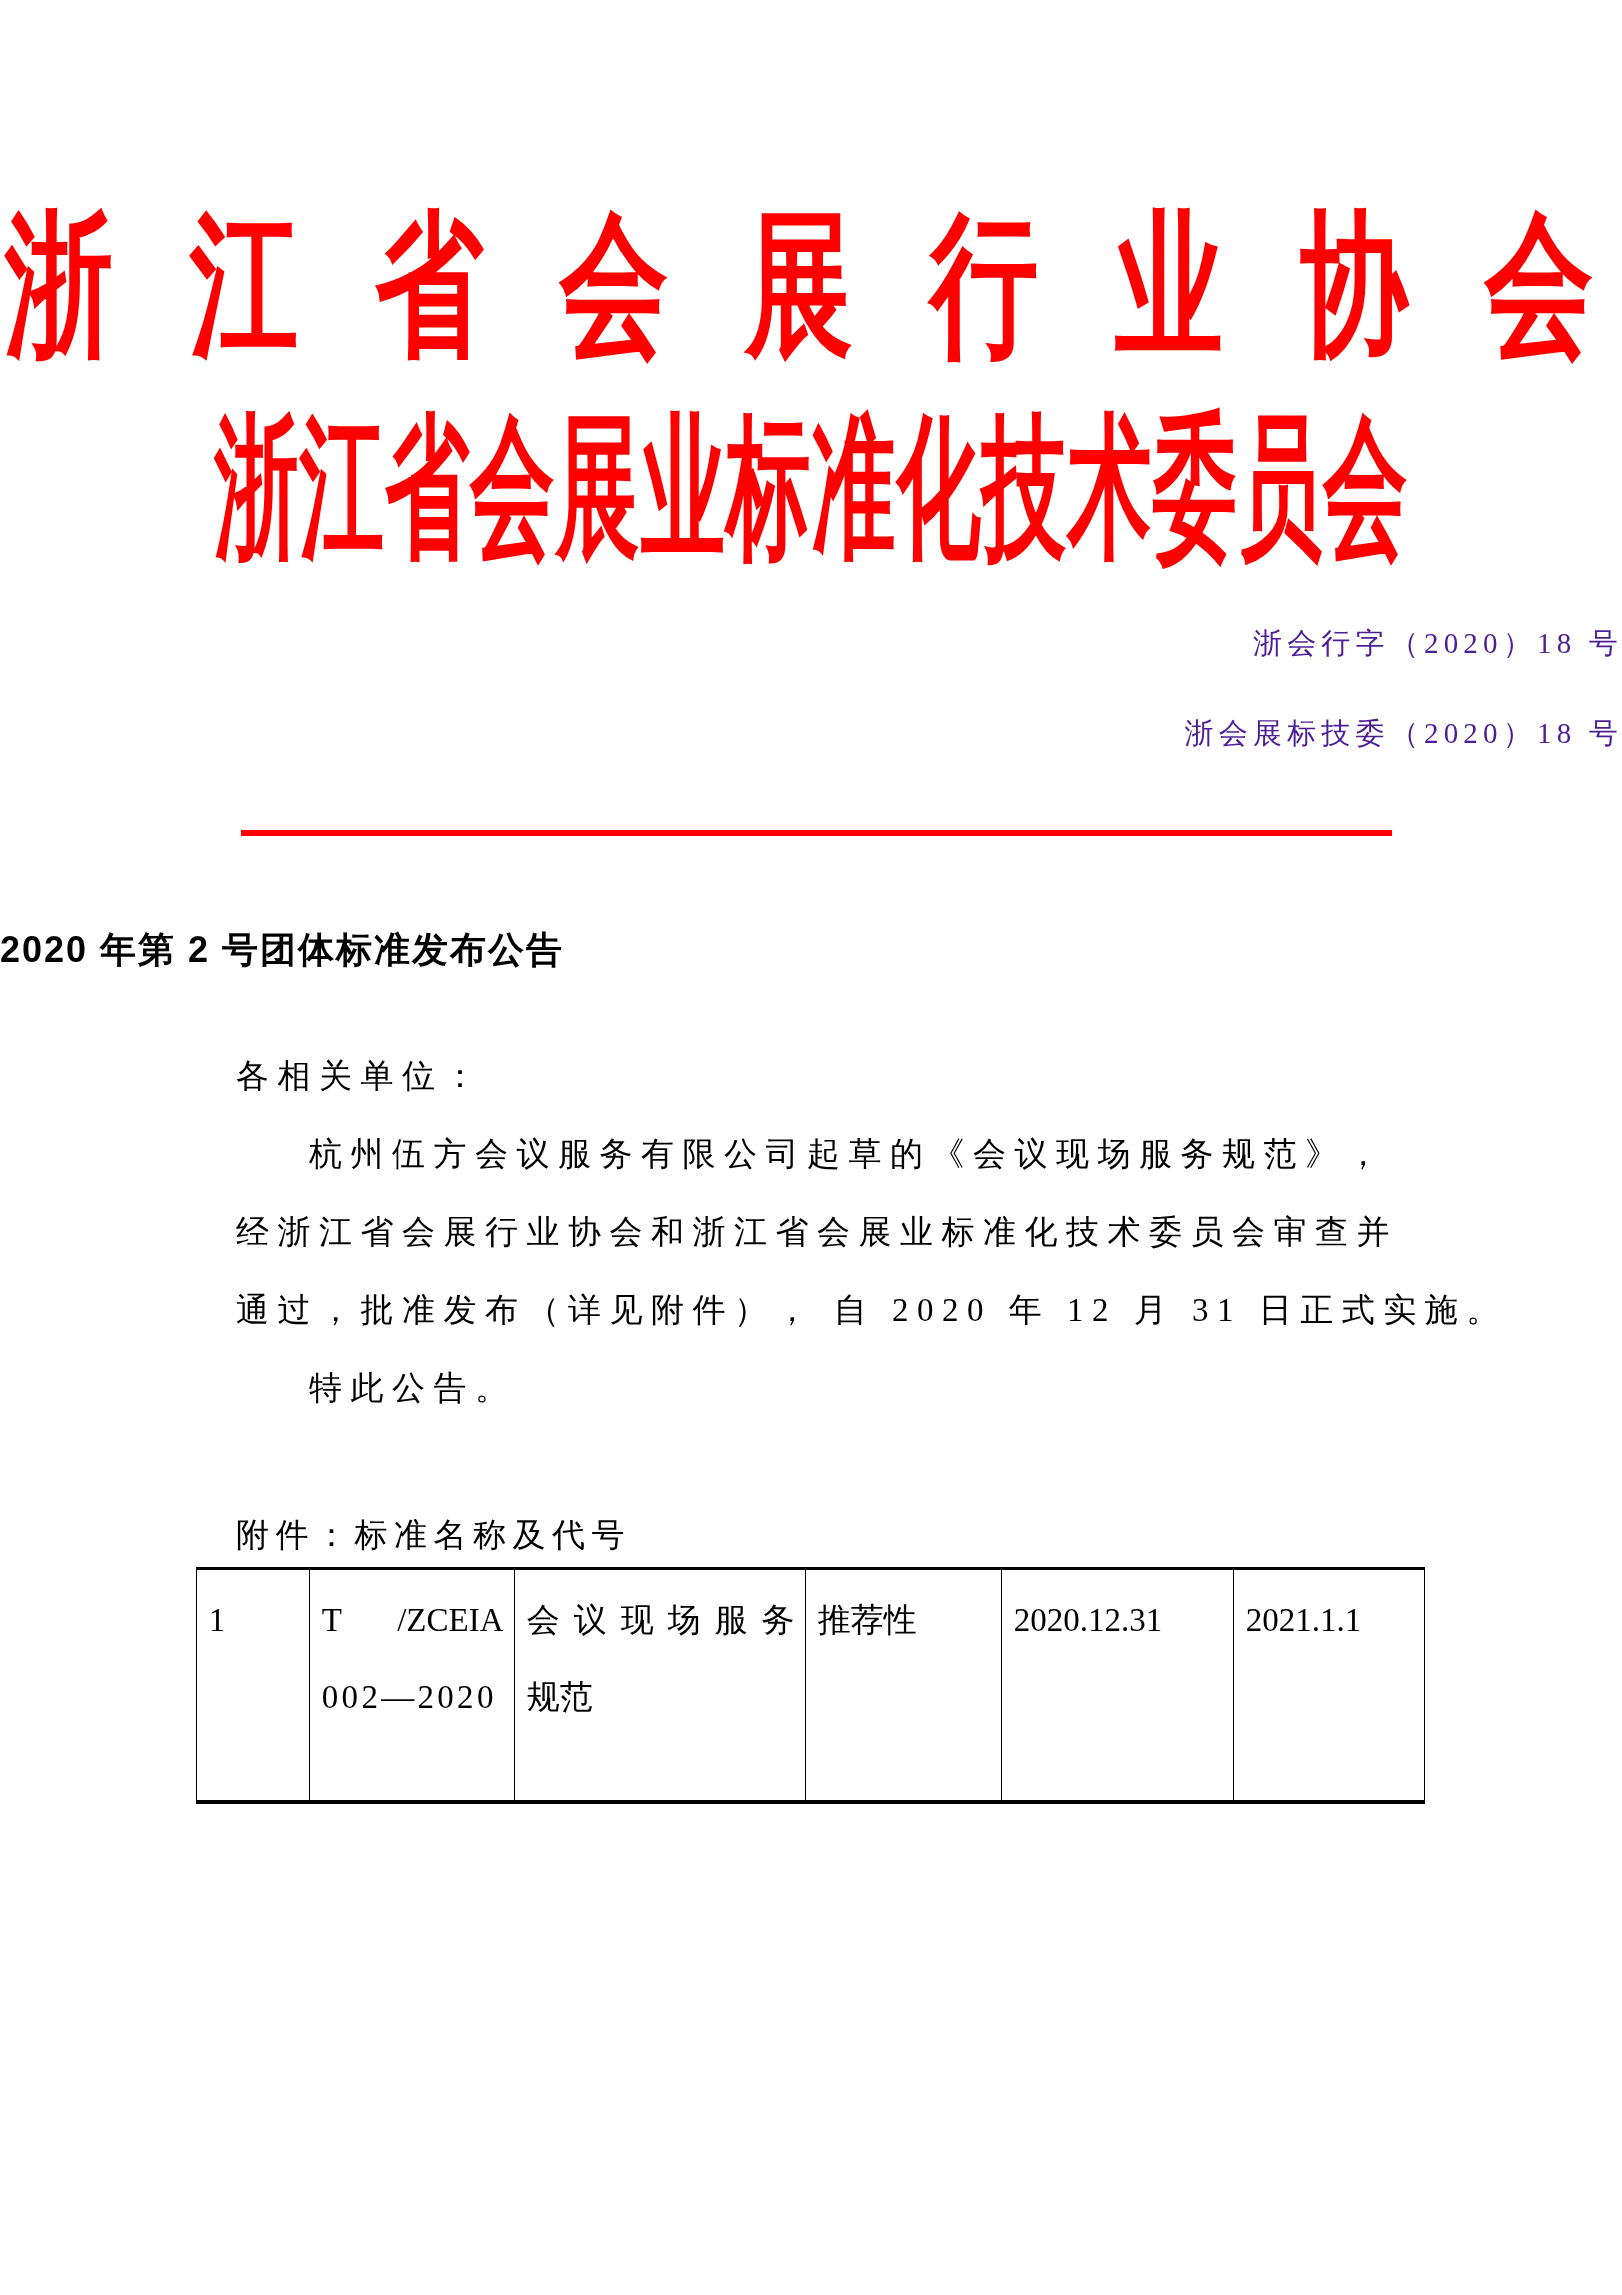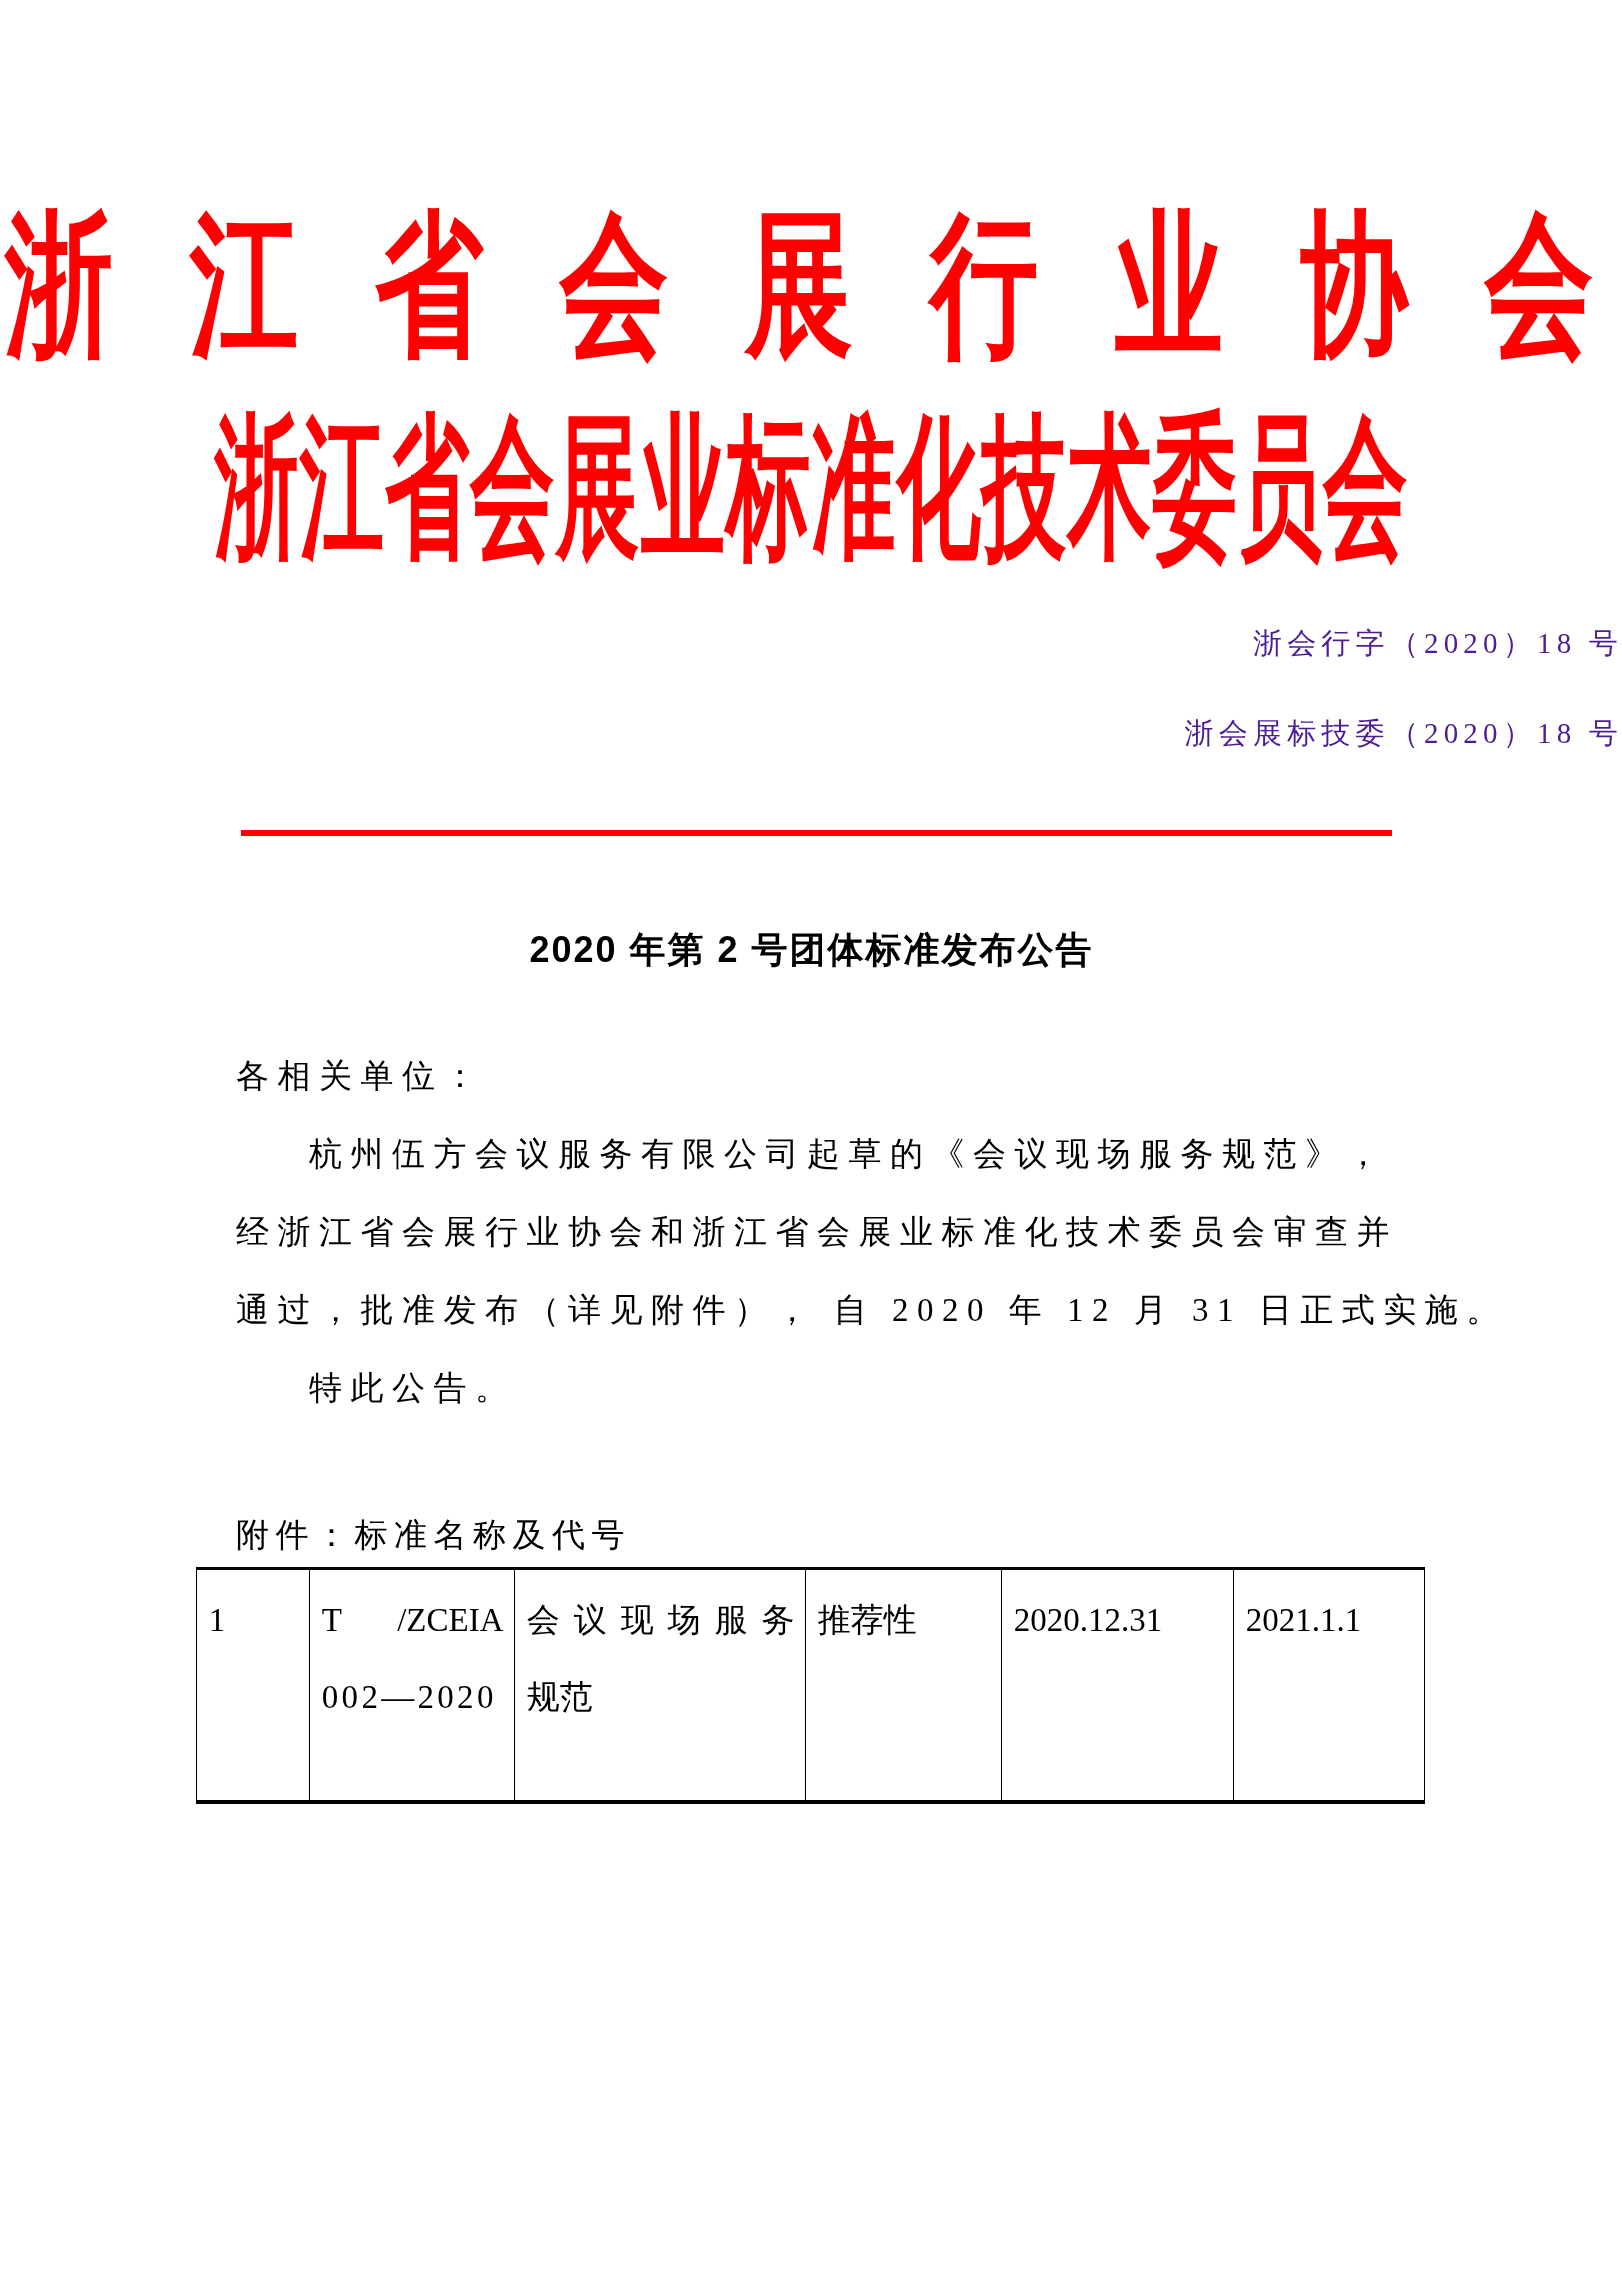--- a/index.html
+++ b/index.html
@@ -60,21 +60,21 @@
     width:1151px;
     height:5.9px;
     background:#ff0000;
   }
   
   .announce-title{
     position:absolute;
     top:924px;
     left:0;
     width:100%;
-    text-align:center;
+    text-align:left;
     font-family:"Liberation Sans","DejaVu Sans",sans-serif;
     font-weight:bold;
     font-size:36px;
     letter-spacing:2px;
     line-height:52px;
     color:#000000;
     white-space:nowrap;
   }
   
   .body-text{

